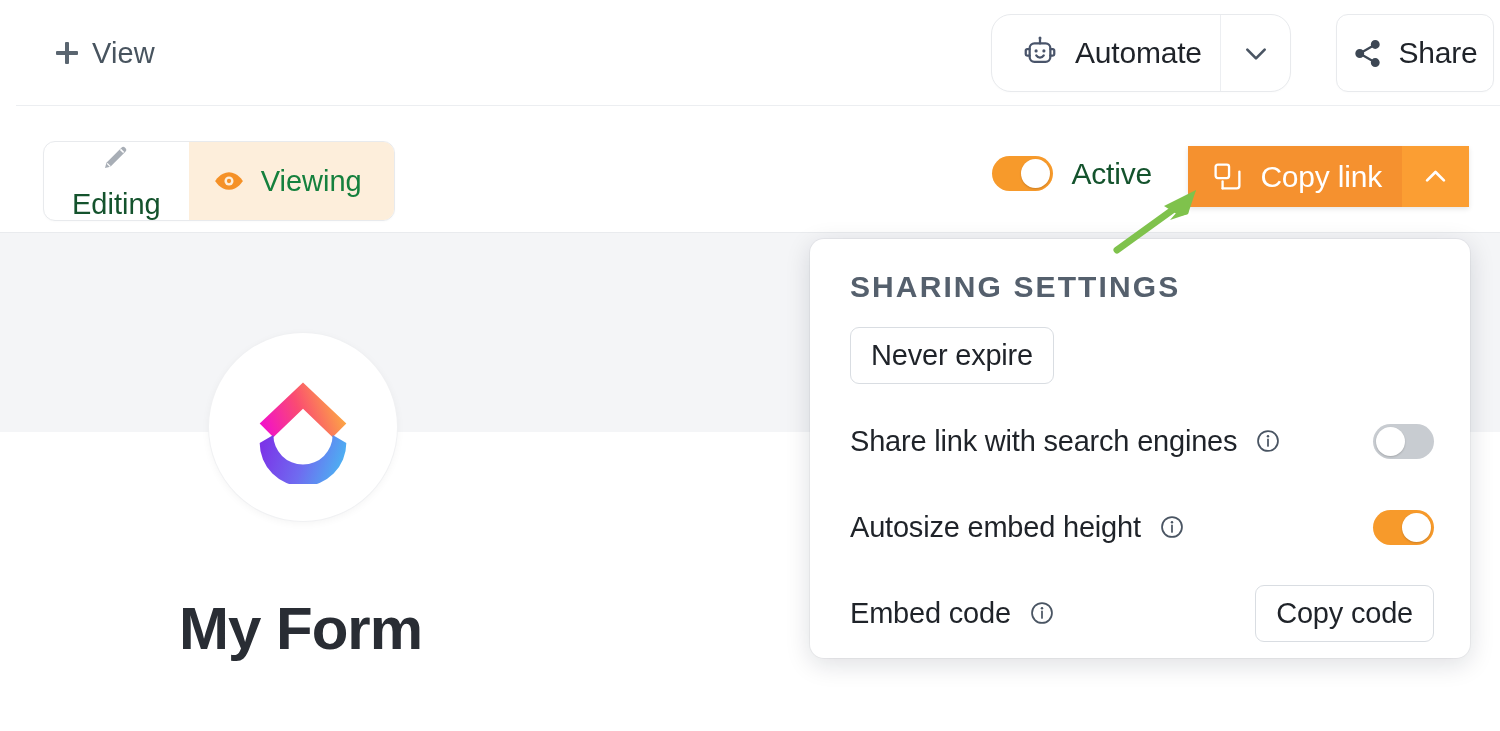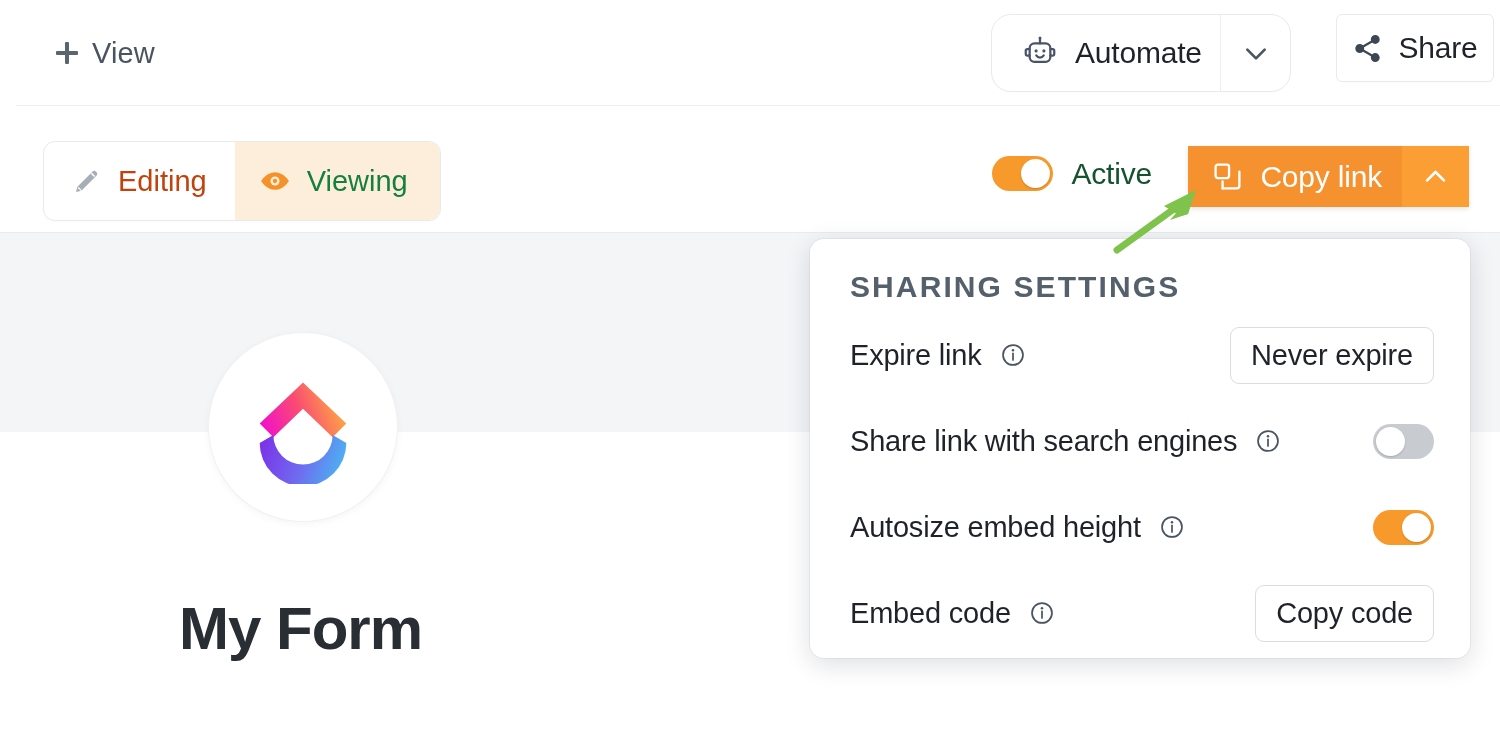--- a/index.html
+++ b/index.html
@@ -94,23 +94,23 @@
     width: 70px; height: 100%;
     display: flex; align-items: center; justify-content: center;
     border-left: 1px solid #eceef1;
     cursor: pointer;
   }
 
   
   .share-pill {
     position: absolute;
     right: 22px; top: 14px;
-    width: 158px; height: 68px;
+    width: 158px; height: 78px;
     border: 1px solid #e8eaed;
-    border-radius: 6px;
+    border-radius: 12px;
     background: #fff;
     display: flex;
     align-items: center;
     justify-content: center;
     gap: 15px;
     cursor: pointer;
     box-shadow: 0 1px 2px rgba(0,0,0,.015);
   }
   .share-label {
     font-size: 30px;
@@ -140,21 +140,21 @@
   }
   .mode-seg {
     display: flex;
     align-items: center;
     gap: 16px;
     padding: 0 28px;
     height: 100%;
     cursor: pointer;
     font-size: 29px;
   }
-  .mode-seg.editing { color: #c2410c; }
+  .mode-seg.editing { color: #14532d; flex-direction: column; }
   .mode-seg.viewing {
     background: #fdeedb;
     color: #15803d;
     padding-left: 24px;
     padding-right: 32px;
   }
 
   
   .active-wrap {
     position: absolute;
@@ -445,30 +445,20 @@
     </div>
 
   </div>
 
   <div class="form-title">My Form</div>
 
   <div class="popup">
     <div class="popup-title">SHARING SETTINGS</div>
 
     <div class="settings-row">
-      <div class="row-left">
-        <span class="row-label">Expire link</span>
-        <span>
-          <svg width="26" height="26" viewBox="0 0 24 24" fill="none" stroke="#4a5563" stroke-width="1.6">
-            <circle cx="12" cy="12" r="9.2"></circle>
-            <circle cx="12" cy="7.6" r="1.15" fill="#4a5563" stroke="none"></circle>
-            <line x1="12" y1="10.6" x2="12" y2="16.6" stroke-linecap="round"></line>
-          </svg>
-        </span>
-      </div>
       <div class="pop-btn">
         <span>Never expire</span>
       </div>
     </div>
 
     <div class="settings-row">
       <div class="row-left">
         <span class="row-label">Share link with search engines</span>
         <span>
           <svg width="26" height="26" viewBox="0 0 24 24" fill="none" stroke="#4a5563" stroke-width="1.6">

